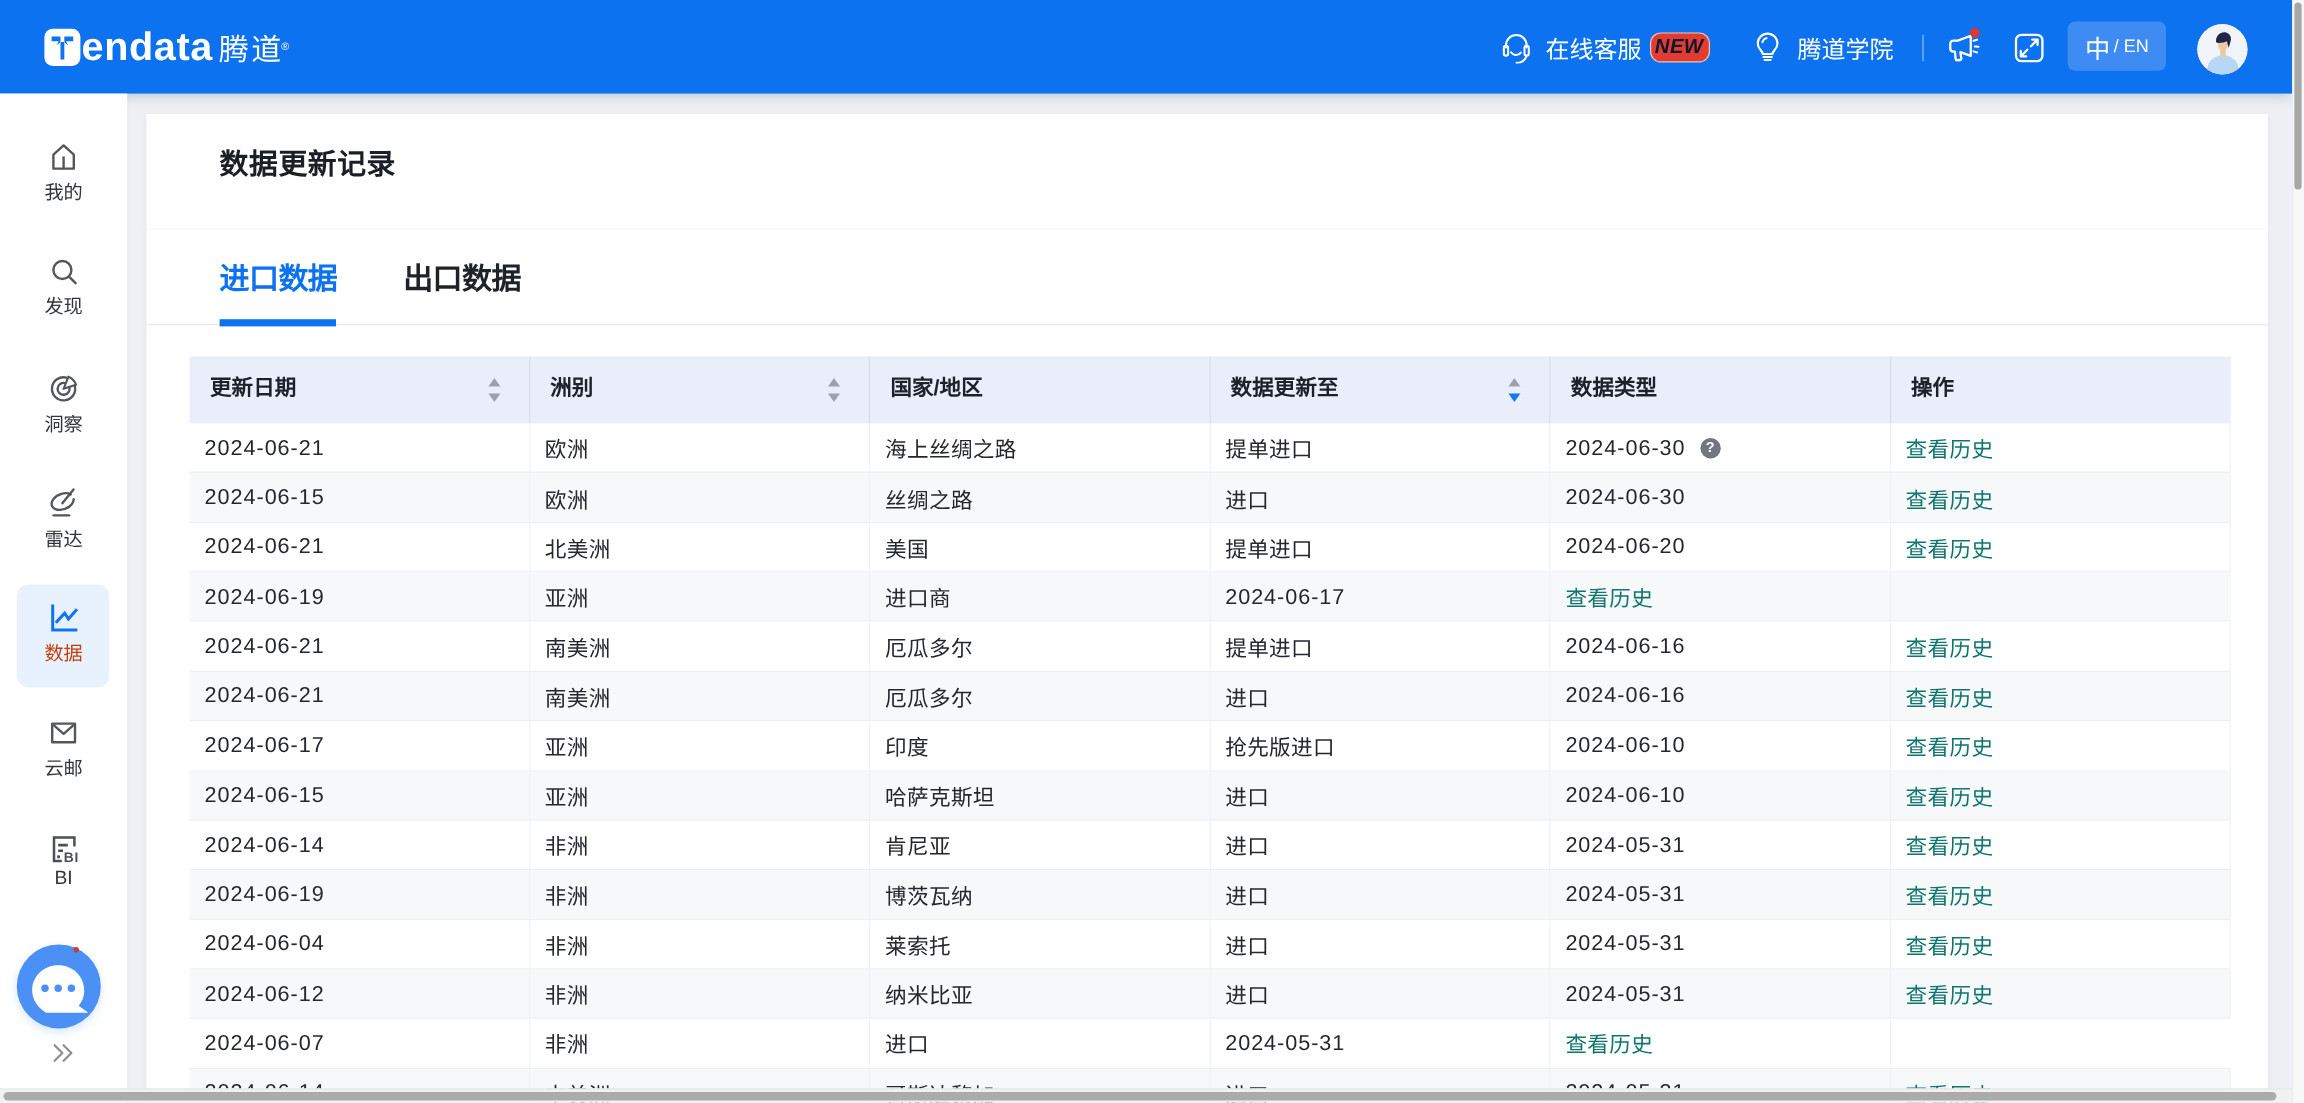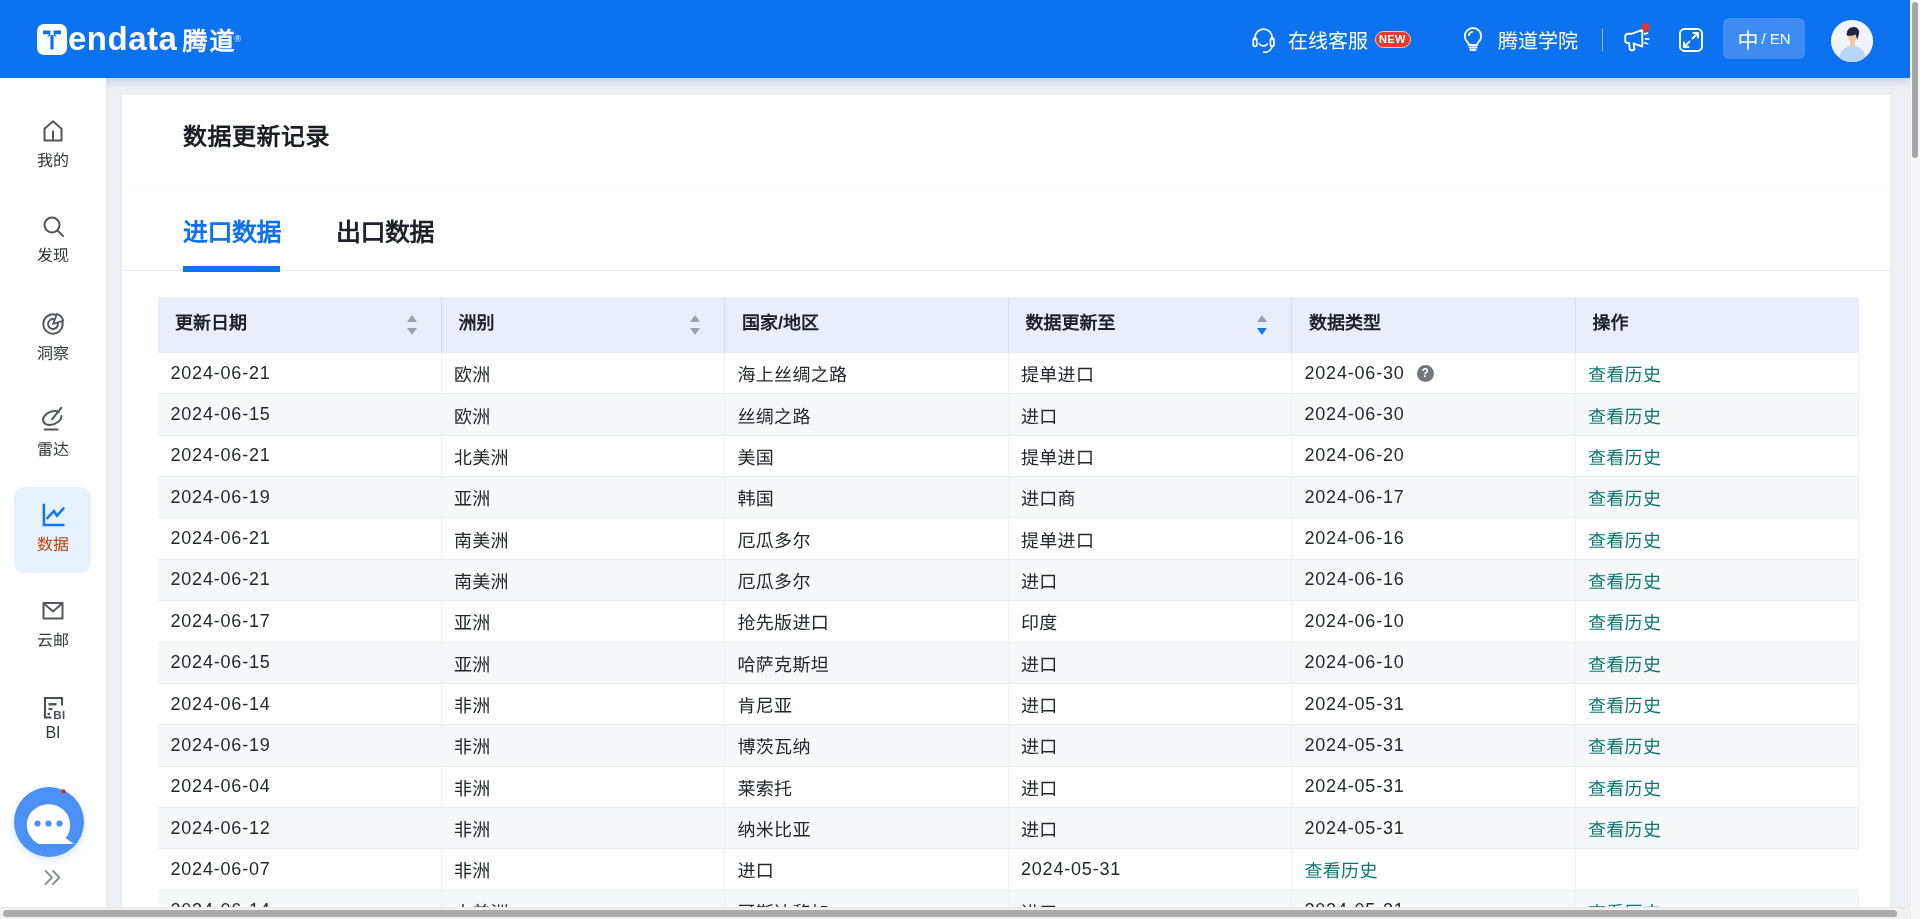--- a/index.html
+++ b/index.html
@@ -4,25 +4,25 @@
 <title>数据更新记录</title>
 <style>
 *{margin:0;padding:0;box-sizing:border-box;}
 html,body{width:1920px;height:919px;overflow:hidden;}
 body{font-family:"Liberation Sans",sans-serif;background:#eef0f5;position:relative;}
 
 #topbar{position:absolute;left:0;top:0;width:1910px;height:78px;background:#0c72f0;box-shadow:0 2px 10px rgba(40,70,120,.25);}
 #logo{position:absolute;left:37px;top:23px;height:32px;display:flex;align-items:center;}
 .logobadge{width:30px;height:31px;background:#fff;border-radius:7px;position:relative;}
 .logotext{color:#fff;font-weight:bold;font-size:33px;letter-spacing:.5px;line-height:30px;margin-left:1px;}
-.logocn{color:#fff;font-size:25px;font-weight:700;letter-spacing:2px;margin-left:5px;}
+.logocn{color:#fff;font-size:25px;font-weight:400;letter-spacing:2px;margin-left:5px;}
 .logoreg{color:#fff;font-size:9px;vertical-align:18px;margin-left:-2px;}
 .hitem{position:absolute;top:0;height:78px;display:flex;align-items:center;color:#fff;font-size:20px;}
 
-.newbadge{display:inline-block;background:#e23b33;border:1px solid #f3c8aa;color:#ffffff;font-size:11px;font-weight:bold;padding:1px 4px 2px 3px;border-radius:9px;margin-left:7px;letter-spacing:.3px;}
+.newbadge{display:inline-block;background:#e23b33;border:1px solid #f3c8aa;color:#0f172a;font-size:17px;font-style:italic;font-weight:bold;padding:1px 4px 2px 3px;border-radius:9px;margin-left:7px;letter-spacing:.3px;}
 .hdivider{position:absolute;left:1602px;top:29px;width:1px;height:22px;background:rgba(255,255,255,.55);}
 #langbtn{position:absolute;left:1723px;top:18px;width:82px;height:41px;background:#3d8bf3;border-radius:6px;color:#fff;display:flex;align-items:center;justify-content:center;font-size:15px;}
 #langbtn b{font-size:21px;font-weight:normal;margin-right:3px;}
 #avatar{position:absolute;left:1831px;top:20px;width:42px;height:42px;border-radius:50%;background:#eef2f7;overflow:hidden;}
 
 #sidebar{position:absolute;left:0;top:78px;width:106px;height:841px;background:#fff;box-shadow:1px 0 4px rgba(0,0,0,.04);}
 .sitem{position:absolute;left:0;width:106px;text-align:center;color:#33363c;font-size:16px;}
 .sitem svg{display:block;margin:0 auto 3px;}
 .sel{position:absolute;left:14px;top:409px;width:77px;height:86px;background:#e8f1fe;border-radius:10px;}
 #chatbtn{position:absolute;left:14px;top:709px;width:70px;height:70px;border-radius:50%;background:#4a90f5;box-shadow:0 3px 8px rgba(74,144,245,.22);}
@@ -251,21 +251,20 @@
         <div class="td c3">美国</div>
         <div class="td c4">提单进口</div>
         <div class="td c5">2024-06-20</div>
         <div class="td c6">
           <span class="link">查看历史</span>
         </div>
       </div>
     <div class="tr alt">
         <div class="td c1">2024-06-19</div>
         <div class="td c2">亚洲</div>
-        <div class="td c3">韩国</div>
         <div class="td c4">进口商</div>
         <div class="td c5">2024-06-17</div>
         <div class="td c6">
           <span class="link">查看历史</span>
         </div>
       </div>
     <div class="tr">
         <div class="td c1">2024-06-21</div>
         <div class="td c2">南美洲</div>
         <div class="td c3">厄瓜多尔</div>
@@ -281,22 +280,22 @@
         <div class="td c3">厄瓜多尔</div>
         <div class="td c4">进口</div>
         <div class="td c5">2024-06-16</div>
         <div class="td c6">
           <span class="link">查看历史</span>
         </div>
       </div>
     <div class="tr">
         <div class="td c1">2024-06-17</div>
         <div class="td c2">亚洲</div>
+        <div class="td c3">印度</div>
         <div class="td c4">抢先版进口</div>
-        <div class="td c3">印度</div>
         <div class="td c5">2024-06-10</div>
         <div class="td c6">
           <span class="link">查看历史</span>
         </div>
       </div>
     <div class="tr alt">
         <div class="td c1">2024-06-15</div>
         <div class="td c2">亚洲</div>
         <div class="td c3">哈萨克斯坦</div>
         <div class="td c4">进口</div>

